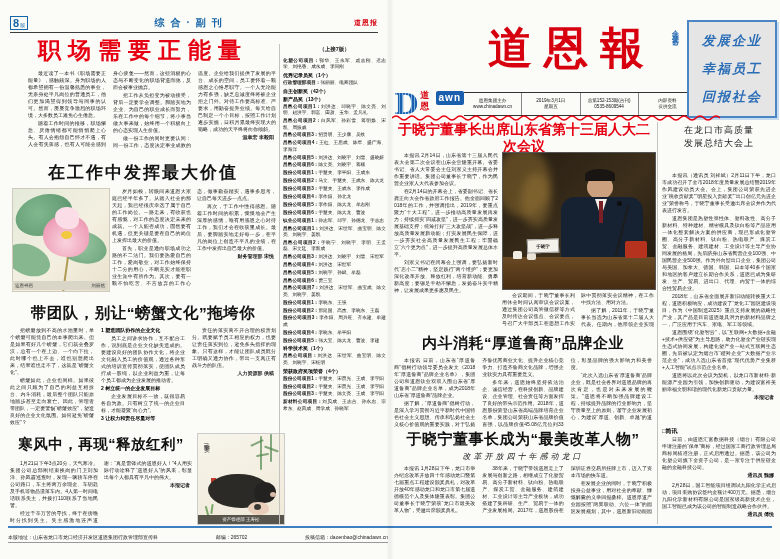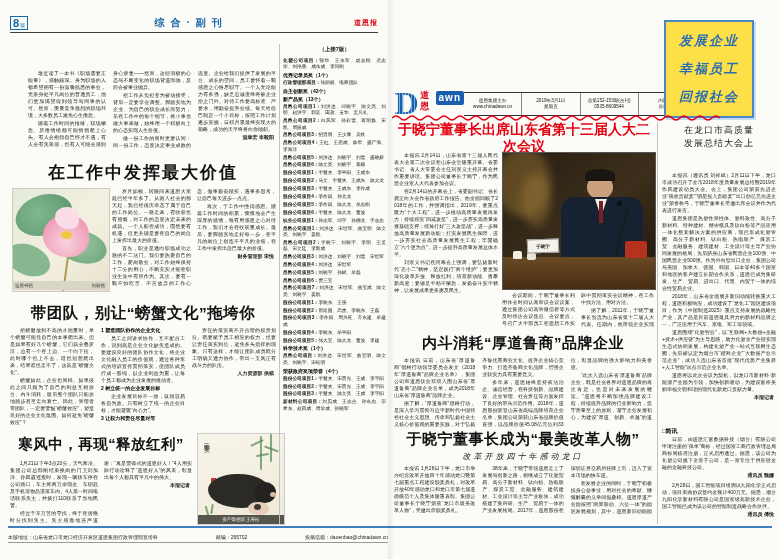--- a/index.html
+++ b/index.html
@@ -98,22 +98,22 @@
        line-height:12px;padding:1px 3px;border-radius:2px;letter-spacing:1px;}
   .infobar{left:464px;top:92px;width:232px;height:22px;border-top:1px solid #333;
        border-bottom:1px solid #333;display:flex;}
   .infocell{flex:1;display:flex;flex-direction:column;align-items:center;justify-content:center;
        font-size:4.6px;line-height:6px;color:#111;border-left:1px solid #888;}
   .infocell:first-child{border-left:none;}
   .qr{left:700px;top:92px;width:26px;height:26px;}
   .qr-label{left:727px;top:92px;writing-mode:vertical-rl;font-size:3.5px;color:#333;letter-spacing:.5px;}
   .mission-vert{left:670px;top:24px;writing-mode:vertical-rl;font-size:7px;font-weight:bold;
        color:#2a6db5;letter-spacing:3px;}
-  .mission-box{left:664px;top:20px;width:86px;height:94px;border:2px solid #4a86c6;
-       background:#fde047;box-shadow:2px 2px 0 #c8dcef;display:flex;flex-direction:column;
+  .mission-box{left:687px;top:20px;width:86px;height:94px;border:2px solid #4a86c6;
+       background:#e5e5e5;box-shadow:2px 2px 0 #c8dcef;display:flex;flex-direction:column;
        align-items:center;justify-content:space-evenly;}
   .mission-line{font-family:"DejaVu Serif",serif;font-style:italic;font-weight:bold;
        font-size:13px;color:#2a6db5;letter-spacing:2px;}
   .wave{left:392px;top:114px;width:336px;height:7px;}
   
   .hl-lead{left:392px;top:121px;width:264px;font-size:14px;line-height:17px;letter-spacing:0;}
   .lead-col1{left:394px;top:152px;width:104px;height:180px;}
   .photo{left:502px;top:152px;width:152px;height:136px;overflow:hidden;border:1px solid #555;
        background:linear-gradient(135deg,#241c12,#3d2f1b 55%,#1d150d);}
   .ph-glow{position:absolute;border-radius:50%;filter:blur(4px);}
@@ -145,20 +145,21 @@
 
   <div class="abs lp-header">
     <span class="pageno-box">
       <span class="pageno">8</span>
       <span class="pageno-lab">版</span>
     </span>
     <span class="section-title">综合·副刊</span>
     <span class="brand-small">道恩报</span>
   </div>
 
+  <div class="abs headline-red hl1">职场需要正能量</div>
   <div class="abs cols3 clip" style="left:28px;top:70px;width:248px;height:84px;">
       <p class="para">最近读了一本书《职场需要正能量》，感触颇深。身为职场的人都希望拥有一份温馨熟悉的事业，无奈身处平凡岗位的普通员工，他们更加渴望得到领导与同事的认可。然而，屡屡竞争激烈的职场环境，大多数员工难免心生倦怠。</p>
       <p class="para">随着工作时间的推移，职场懈怠、厌倦情绪都可能悄悄爬上心头。有人会抱怨自己怀才不遇，有人会有失落感，也有人可能会感到身心疲惫——然而，这些消极的心态与不断变化的职场背道而驰，反而会被事业抛弃。</p>
       <p class="para">把工作从负担变为被动接受，背后一定要学会调整。脚踏实地为企业、为自己的职业成长而努力，乐在工作中的每个细节，将小事当做大事来做，始终用一个积极向上的心态实现人生价值。</p>
       <p class="para">做一份工作的同时更要认同：同一份工作，态度决定事业成败的温度。企业给我们提供了发展的平台、成长的空间，员工要怀着一颗感恩之心恪尽职守。一个人无论能力有多强，缺乏忠诚度终将被企业拒之门外。对待工作要高标准、严要求，用勤奋提升业绩。每天给自己制定一个小目标，按照工作计划逐步实施，日积月累最终实现大的韬略，成功的天平终将向你倾斜。</p>
       <p class="sig">温章宏 李毅阳</p>
     </div>
 
   <div class="abs hl-black hl2">在工作中发挥最大价值</div>
   <div class="abs lotus">
@@ -263,20 +264,21 @@
 
   <div class="abs blue-rule"></div>
   <div class="abs lp-footer">
     <span>本版地址：山东省龙口市龙口经济开发区道恩集团行政管理部宣传科</span>
     <span>邮编：265702</span>
     <span>投稿信箱：daoenbao@chinadawn.cn</span>
   </div>
 
   <div class="abs gutter"></div>
 
+  <div class="abs mast-title">道恩報</div>
 
   <div class="abs logo">
     <span class="logo-d">D</span>
     <span style="display:flex;flex-direction:row;align-items:flex-start;">
       <span class="logo-cn">道 恩</span>
       <span class="logo-awn">awn</span>
     </span>
   </div>
 
   <div class="abs infobar">

